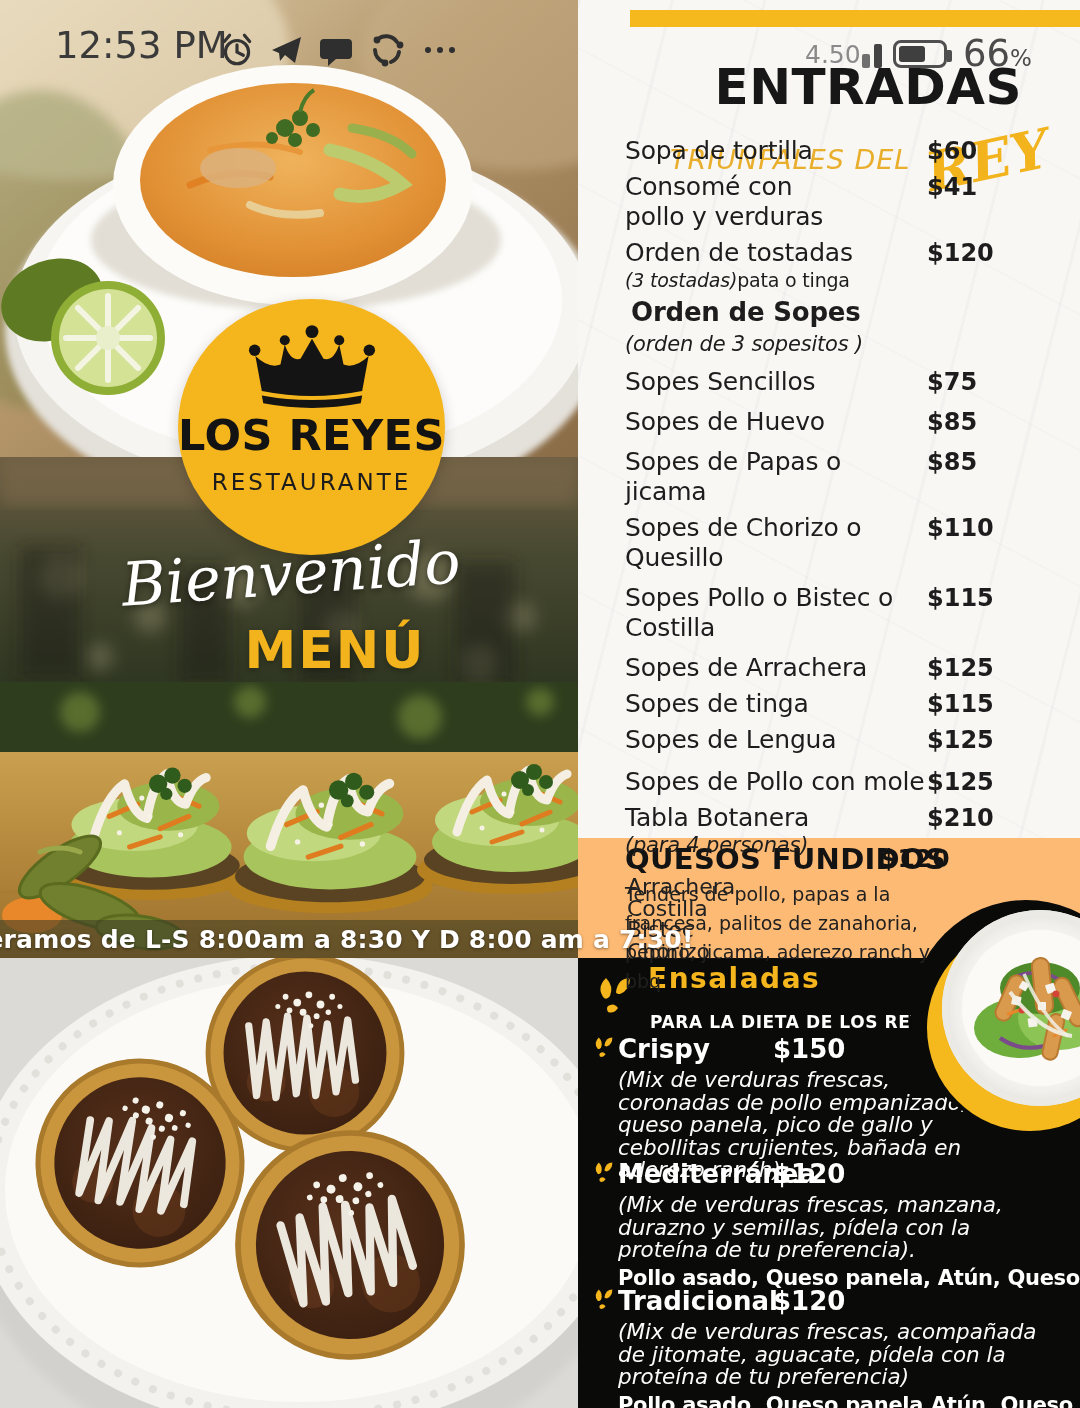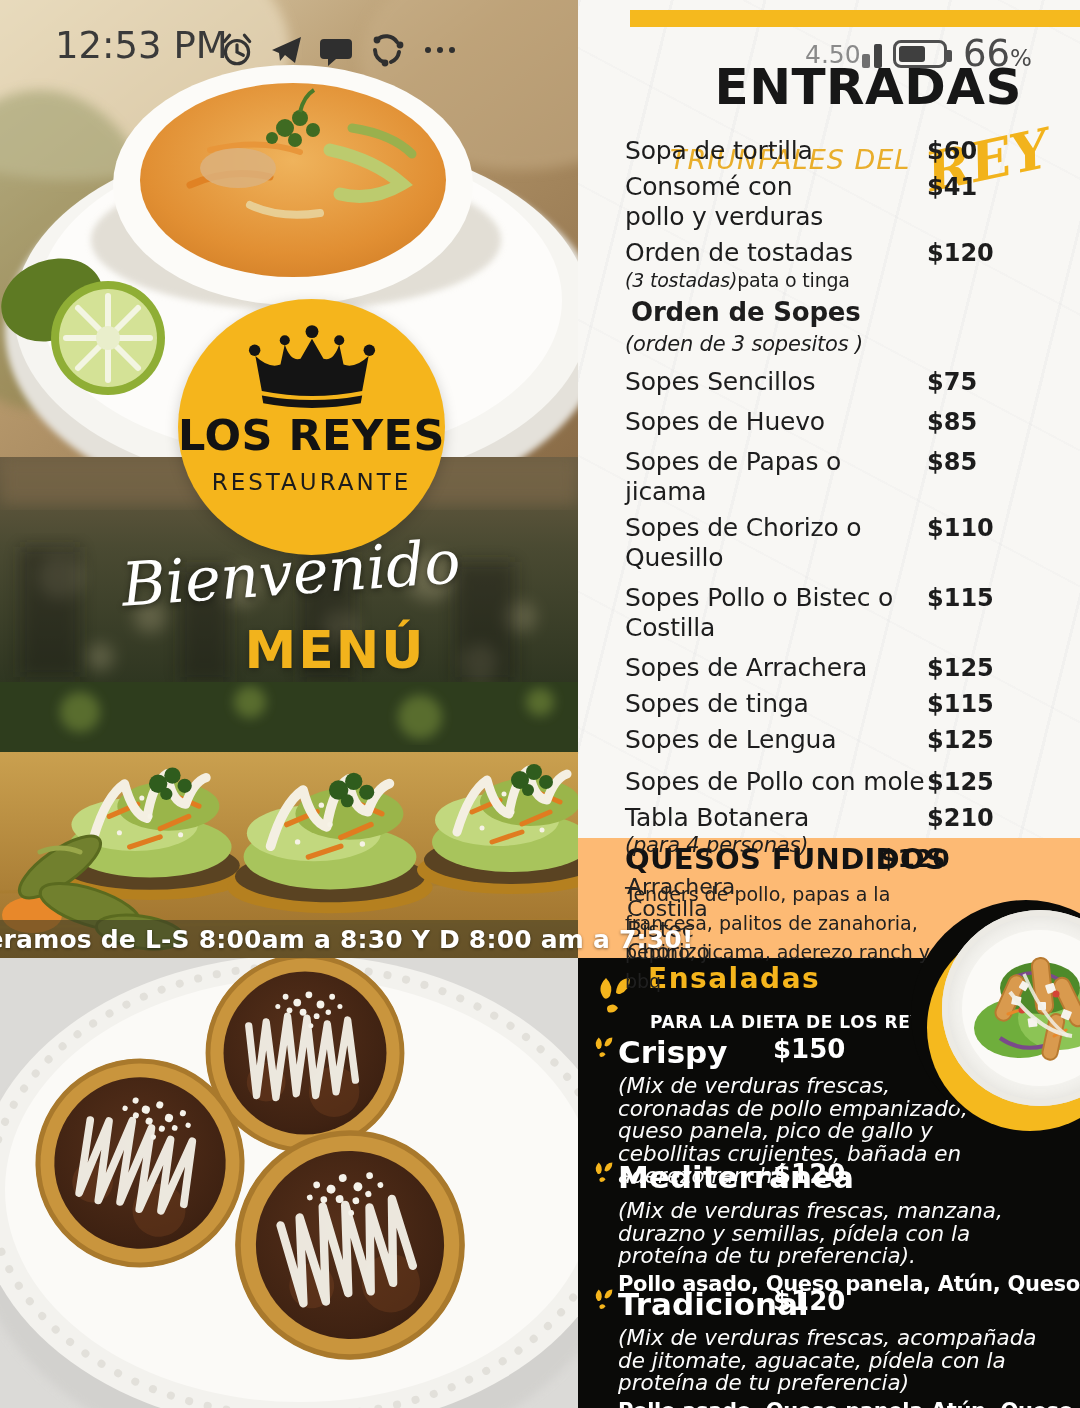--- a/index.html
+++ b/index.html
@@ -90,21 +90,21 @@
     font-size:22px;line-height:21.5px;color:#222;}
 
   
   .blacksec{position:absolute;left:0;top:958px;width:502px;height:450px;background:#0a0a08;z-index:3;}
   .ens-head-splash{position:absolute;left:16px;top:14px;}
   .ens-title{position:absolute;left:70px;top:4px;font-size:28px;font-weight:800;color:#F5B51C;letter-spacing:1.5px;}
   .ens-sub{position:absolute;left:72px;top:54px;font-size:17px;font-weight:800;color:#fff;letter-spacing:.6px;}
   .ens-item{position:absolute;left:40px;width:470px;color:#fff;}
   .e0{top:76px;} .e1{top:201px;} .e2{top:328px;}
   .ens-item .splash{position:absolute;left:-26px;top:-2px;}
-  .ename{font-size:31px;font-weight:800;}
+  .ename{font-size:26px;font-weight:800;}
   .eprice{position:absolute;left:155px;top:0;font-size:26px;font-weight:800;}
   .edesc{margin-top:5px;font-size:21.5px;line-height:22.5px;font-style:italic;color:#fbfbfb;}
   .w1{width:378px;} .w2{width:400px;} .w3{width:430px;}
   .eprot{margin-top:4px;font-size:21px;font-weight:800;letter-spacing:-.3px;white-space:nowrap;}
 
   
   .plate-group{position:absolute;left:578px;top:0;width:502px;height:1408px;z-index:4;pointer-events:none;}
   .pg-black{position:absolute;left:333px;top:900px;width:230px;height:230px;border-radius:50%;background:#0a0a08;}
   .pg-yellow{position:absolute;left:349px;top:925px;width:206px;height:206px;border-radius:50%;background:#F5B91E;}
   .pg-plate{position:absolute;left:364px;top:910px;width:196px;height:196px;border-radius:50%;background:#f4f3ef;

